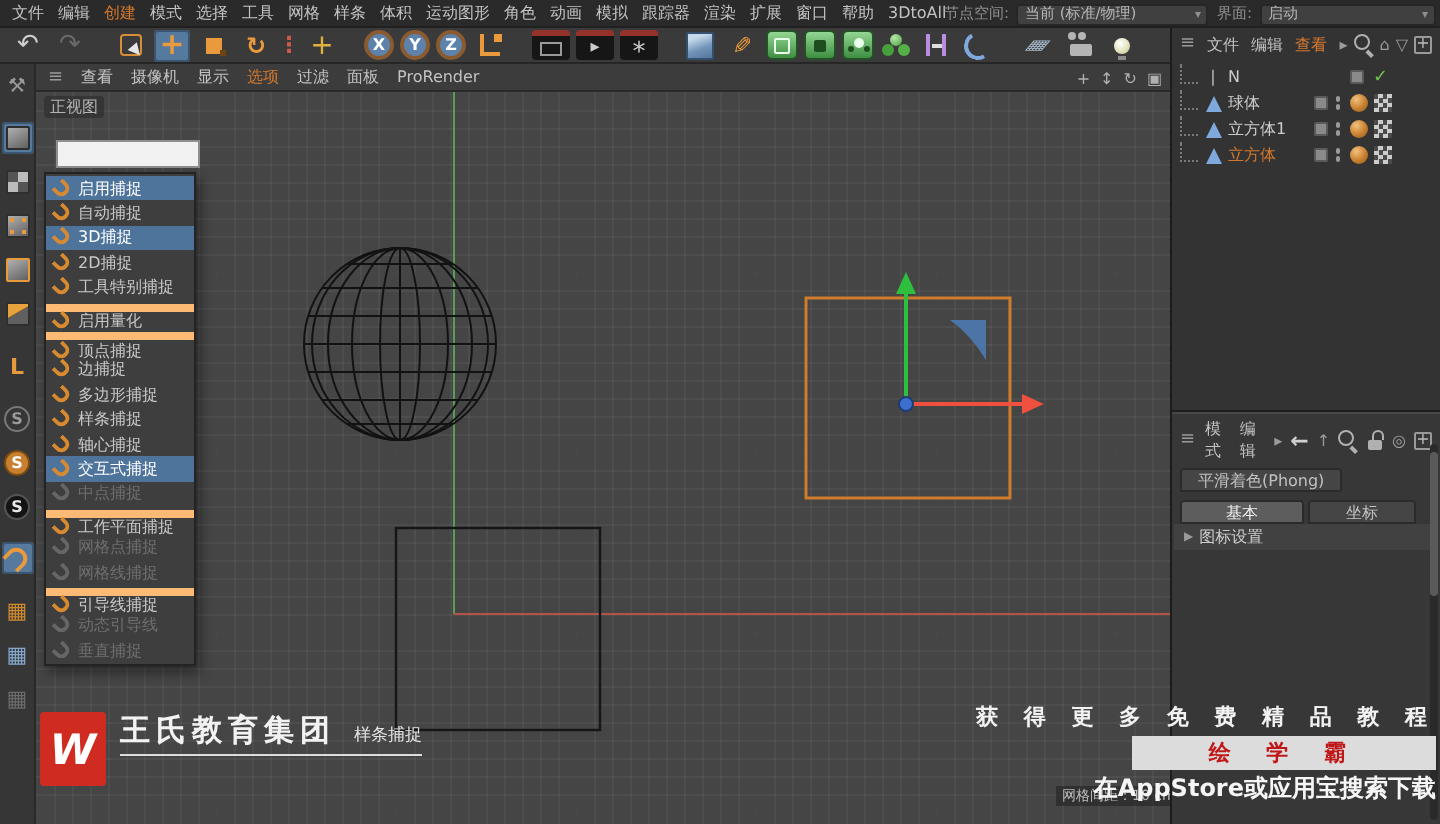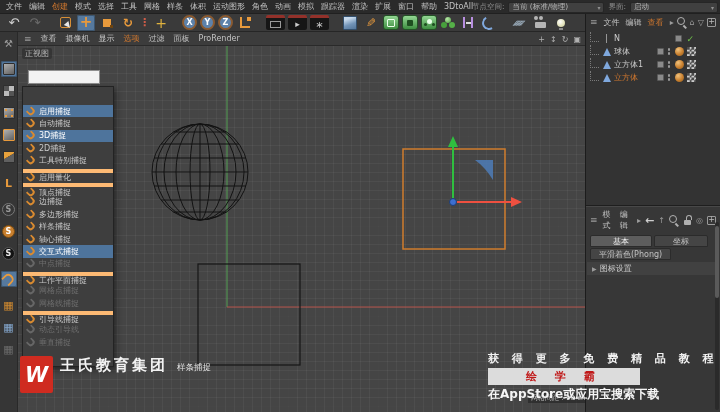--- a/index.html
+++ b/index.html
@@ -89,21 +89,21 @@
   .vp-mi.hl{color:#d2782e}
   .vp-nav{position:absolute;right:4px;top:0;height:14px;display:flex;align-items:center;gap:5px}
   .vp-nav span{font-size:8px;color:#b0b0b0}
   .vp-canvas{position:absolute;left:0;top:14px;width:567px;height:366px;background-color:#454545;background-image:linear-gradient(rgba(255,255,255,.045) 1px,transparent 1px),linear-gradient(90deg,rgba(255,255,255,.045) 1px,transparent 1px),linear-gradient(rgba(0,0,0,.10) 1px,transparent 1px),linear-gradient(90deg,rgba(0,0,0,.10) 1px,transparent 1px);background-size:9px 9px,9px 9px,90px 90px,90px 90px;overflow:hidden}
   .vp-label{position:absolute;left:4px;top:2px;font-size:8px;color:#b4b4b4;background:rgba(40,40,40,.55);padding:0 3px;border-radius:2px}
   .vp-hud{position:absolute;left:510px;top:347px;font-size:7px;color:#bdbdbd;background:rgba(40,40,40,.7);padding:0 3px;white-space:nowrap}
   svg.scene{position:absolute;left:0;top:0}
 
   
   .snap-blank{position:absolute;left:28px;top:70px;width:72px;height:14px;background:#f2f2f2;border:1px solid #8f8f8f;z-index:20}
-  .snap-menu{position:absolute;left:22px;top:86px;width:92px;background:#3e3e3e;border:1px solid #232323;box-shadow:2px 3px 6px rgba(0,0,0,.45);z-index:20;padding:18px 0}
+  .snap-menu{position:absolute;left:22px;top:86px;width:76px;background:#3e3e3e;border:1px solid #232323;box-shadow:2px 3px 6px rgba(0,0,0,.45);z-index:20;padding:1px 0}
   .snap-item{display:flex;align-items:center;gap:4px;height:12.4px;padding:0 3px;font-size:8px;color:#c8c8c8;white-space:nowrap}
   .snap-item.active{background:#4e749c;color:#fff}
   .snap-item.disabled{color:#6e6e6e}
   .snap-item.sep{border-top:4px solid #fdba74;margin-top:2px;padding-top:1px}
   .snap-ico{width:9px;height:9px;position:relative;flex:0 0 auto}
   .snap-ico::before{content:"";position:absolute;left:1px;top:1px;width:4px;height:5px;border:2px solid #d88a30;border-top:none;border-radius:0 0 5px 5px;transform:rotate(-45deg)}
   .snap-item.disabled .snap-ico::before{border-color:#666}
 
   
   .rpanel{position:absolute;left:585px;top:14px;width:135px;height:398px;background:#333333;border-left:1px solid #1c1c1c;z-index:9}
@@ -157,27 +157,27 @@
   .attr-sec{font-size:8px;font-weight:700;color:#e2e2e2;padding:4px 5px 2px 5px}
   .attr-fold{display:flex;align-items:center;gap:3px;background:#414141;margin:0 1px;padding:1px 5px;font-size:8px;color:#cccccc}
   .attr-fold::before{content:"▶";font-size:6px;color:#9a9a9a}
   .attr-scroll{position:absolute;right:1px;top:16px;bottom:2px;width:4px;background:#2a2a2a;border-radius:2px}
   .attr-thumb{position:absolute;left:0;top:4px;width:4px;height:72px;background:#5a5a5a;border-radius:2px}
 
   
   .wm{position:absolute;z-index:50;pointer-events:none}
   .wm-left{left:20px;top:356px;display:flex;gap:7px;align-items:flex-start}
   .wm-logo{width:33px;height:37px;background:#cf2b20;border-radius:2px;color:#ffffff;font-size:21px;font-weight:700;font-style:italic;display:flex;align-items:center;justify-content:center}
-  .wm-col{display:flex;flex-direction:row}
+  .wm-col{display:flex;flex-direction:column}
   .wm-row1{display:flex;align-items:baseline;gap:9px}
   .wm-company{font-size:15px;font-weight:700;letter-spacing:3px;color:#f2f2f2;white-space:nowrap}
   .wm-slogan{font-size:8.5px;color:#e2e2e2;white-space:nowrap}
   .wm-div{height:1px;background:#dddddd;margin:2px 0 2px 0}
   .wm-since{font-size:9px;letter-spacing:5.5px;color:#ededed;white-space:nowrap}
-  .wm-right{right:2px;top:351px;}
+  .wm-right{right:2px;top:351px;text-align:right}
   .wm-promo{font-size:11px;font-weight:700;letter-spacing:4.5px;color:#f2f2f2;white-space:nowrap}
   .wm-bar{display:inline-block;background:#dcdcdc;margin-top:2px;padding:1px 38px}
   .wm-app{font-size:11px;font-weight:700;letter-spacing:7px;color:#c01818;white-space:nowrap}
   .wm-dl{margin-top:1px;font-size:12px;font-weight:700;color:#f5f5f5;white-space:nowrap}
 </style>
 </head>
 <body>
 
 <div id="app">
 
@@ -476,26 +476,26 @@
         <div class="attr-tools">
           <span class="gly">▸</span>
             <span class="gly big">←</span>
             <span class="gly">↑</span>
             <span class="gly i-mag" data-icon="mag"></span>
             <span class="gly i-lock" data-icon="lock"></span>
             <span class="gly">◎</span>
             <span class="gly i-plusbox" data-icon="plusbox"></span>
         </div>
       </div>
+      <div class="attr-tabs attr-tabs2">
+        <span class="atab">平滑着色(Phong)</span>
+      </div>
       <div class="attr-tabs">
         <span class="atab on b">基本</span>
         <span class="atab c">坐标</span>
-      </div>
-      <div class="attr-tabs attr-tabs2">
-        <span class="atab">平滑着色(Phong)</span>
       </div>
       <div class="attr-fold">
         <span>图标设置</span>
       </div>
 
       <div class="attr-scroll">
         <div class="attr-thumb"></div>
       </div>
     </div>
   </div>

